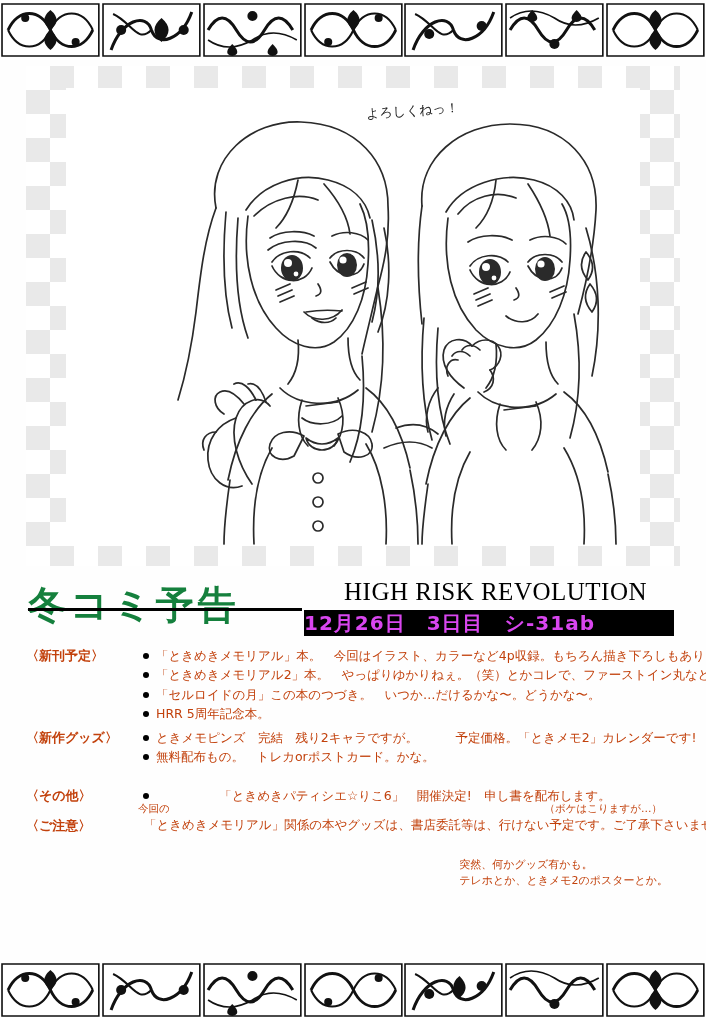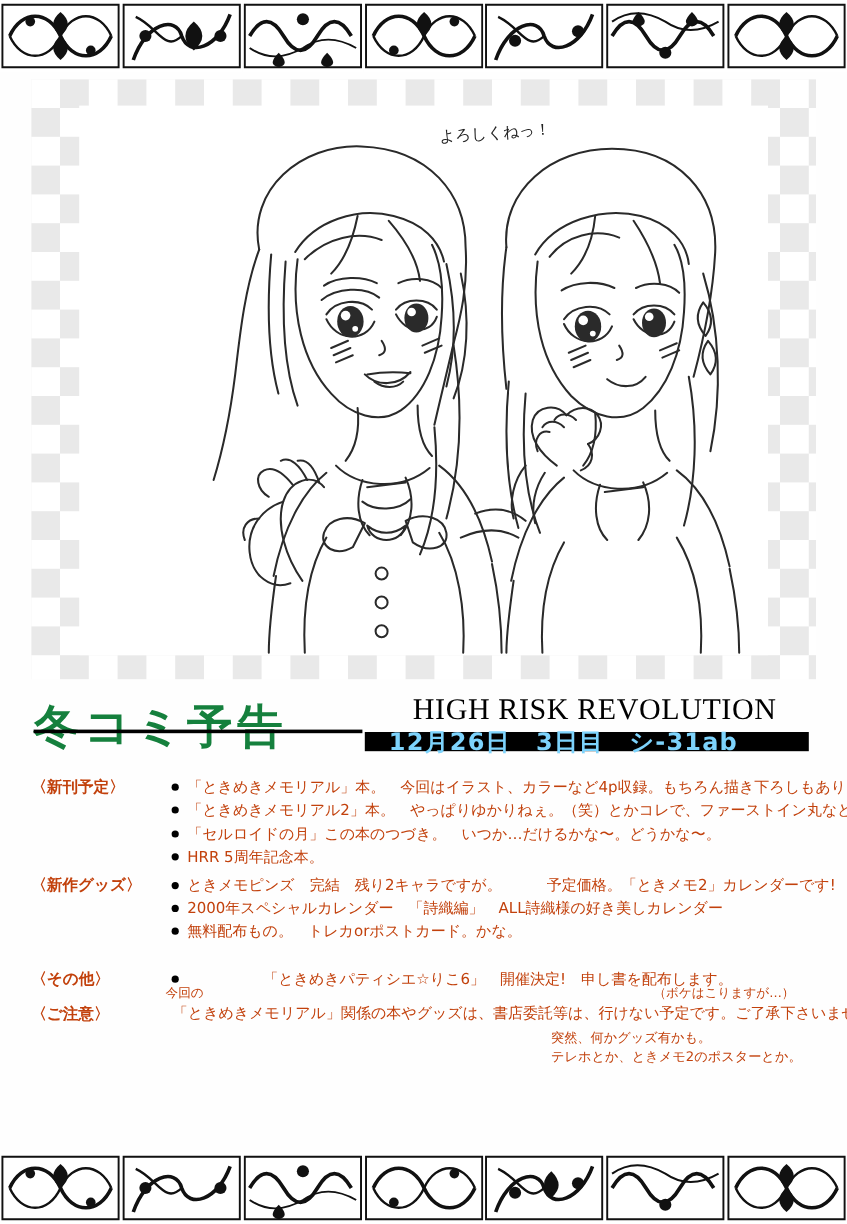--- a/index.html
+++ b/index.html
@@ -51,23 +51,23 @@
     position:absolute;left:6px;top:2px;
     font-family:"DejaVu Sans", sans-serif;
     font-size:38px;font-weight:bold;letter-spacing:4px;color:#15803d;
   }
   .rom-title{
     position:absolute;left:282px;top:0px;
     font-family:"Liberation Serif", serif;
     font-size:25px;letter-spacing:.5px;color:#000;white-space:nowrap;margin-left:40px;
   }
   .date-bar{
-    position:absolute;left:282px;top:32px;width:370px;height:16px;
-    background:#000;color:#7dd3fc;display:flex;align-items:center;
-    padding-left:20px;box-sizing:border-box;
+    position:absolute;left:282px;top:32px;width:370px;height:26px;
+    background:#000;color:#d946ef;display:flex;align-items:center;
+    padding-left:0;box-sizing:border-box;
     font-family:"DejaVu Sans", sans-serif;font-size:20px;font-weight:bold;
     letter-spacing:1px;white-space:nowrap;
   }
   .title-rule{
     position:absolute;left:6px;top:30px;width:274px;height:3px;background:#000;
   }
 
   
   .notes{
     position:absolute;left:26px;top:646px;width:660px;height:290px;
@@ -353,21 +353,20 @@
         <li class="bl">「ときめきメモリアル2」本。　やっぱりゆかりねぇ。（笑）とかコレで、ファーストイン丸など。</li>
         <li class="bl">「セルロイドの月」この本のつづき。　いつか…だけるかな〜。どうかな〜。</li>
         <li class="bl">HRR 5周年記念本。</li>
       </ul>
     </div>
 
     <div class="sec row" style="margin-top:4px;">
       <div class="col-head sec-head">〈新作グッズ〉</div>
       <ul class="col-body bullets">
         <li class="bl">ときメモピンズ　完結　残り2キャラですが。　　　予定価格。「ときメモ2」カレンダーです!</li>
-        <li class="bl">2000年スペシャルカレンダー　「詩織編」　ALL詩織様の好き美しカレンダー</li>
         <li class="bl">無料配布もの。　トレカorポストカード。かな。</li>
       </ul>
     </div>
     <div class="sub" style="position:absolute;right:18px;top:196px;white-space:pre-line;line-height:1.4;margin-left:16px;">
       <span>突然、何かグッズ有かも。
 テレホとか、ときメモ2のポスターとか。</span>
     </div>
 
     <div class="sec row" style="margin-top:20px;">
       <div class="col-head sec-head">〈その他〉</div>

